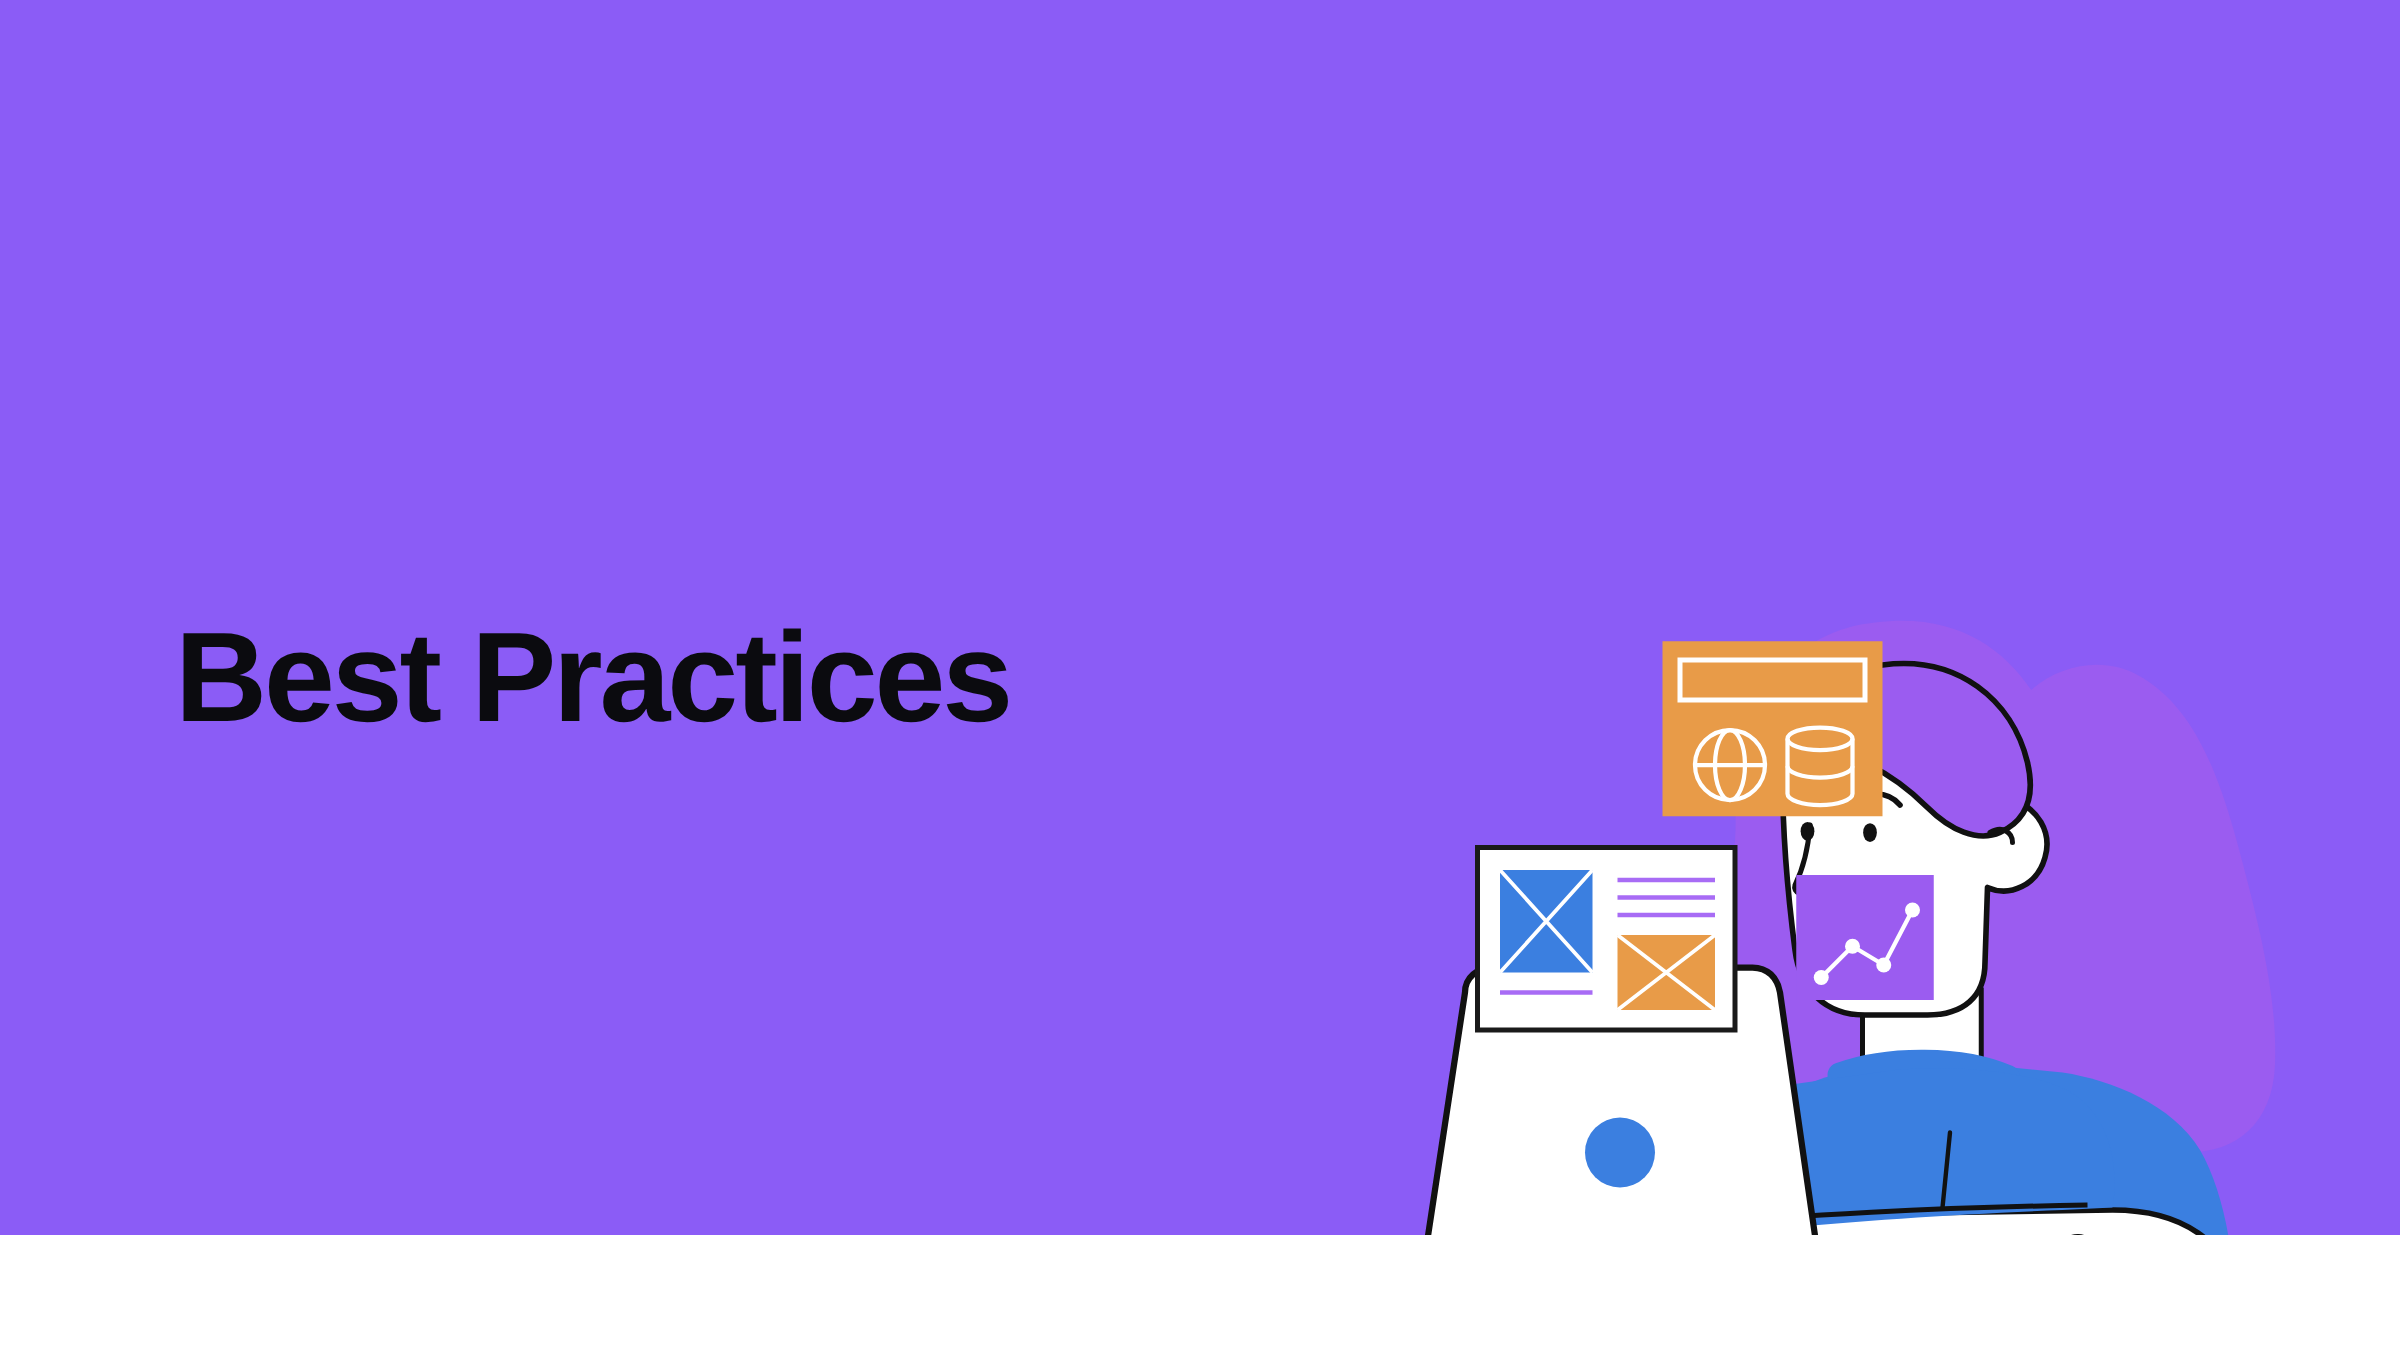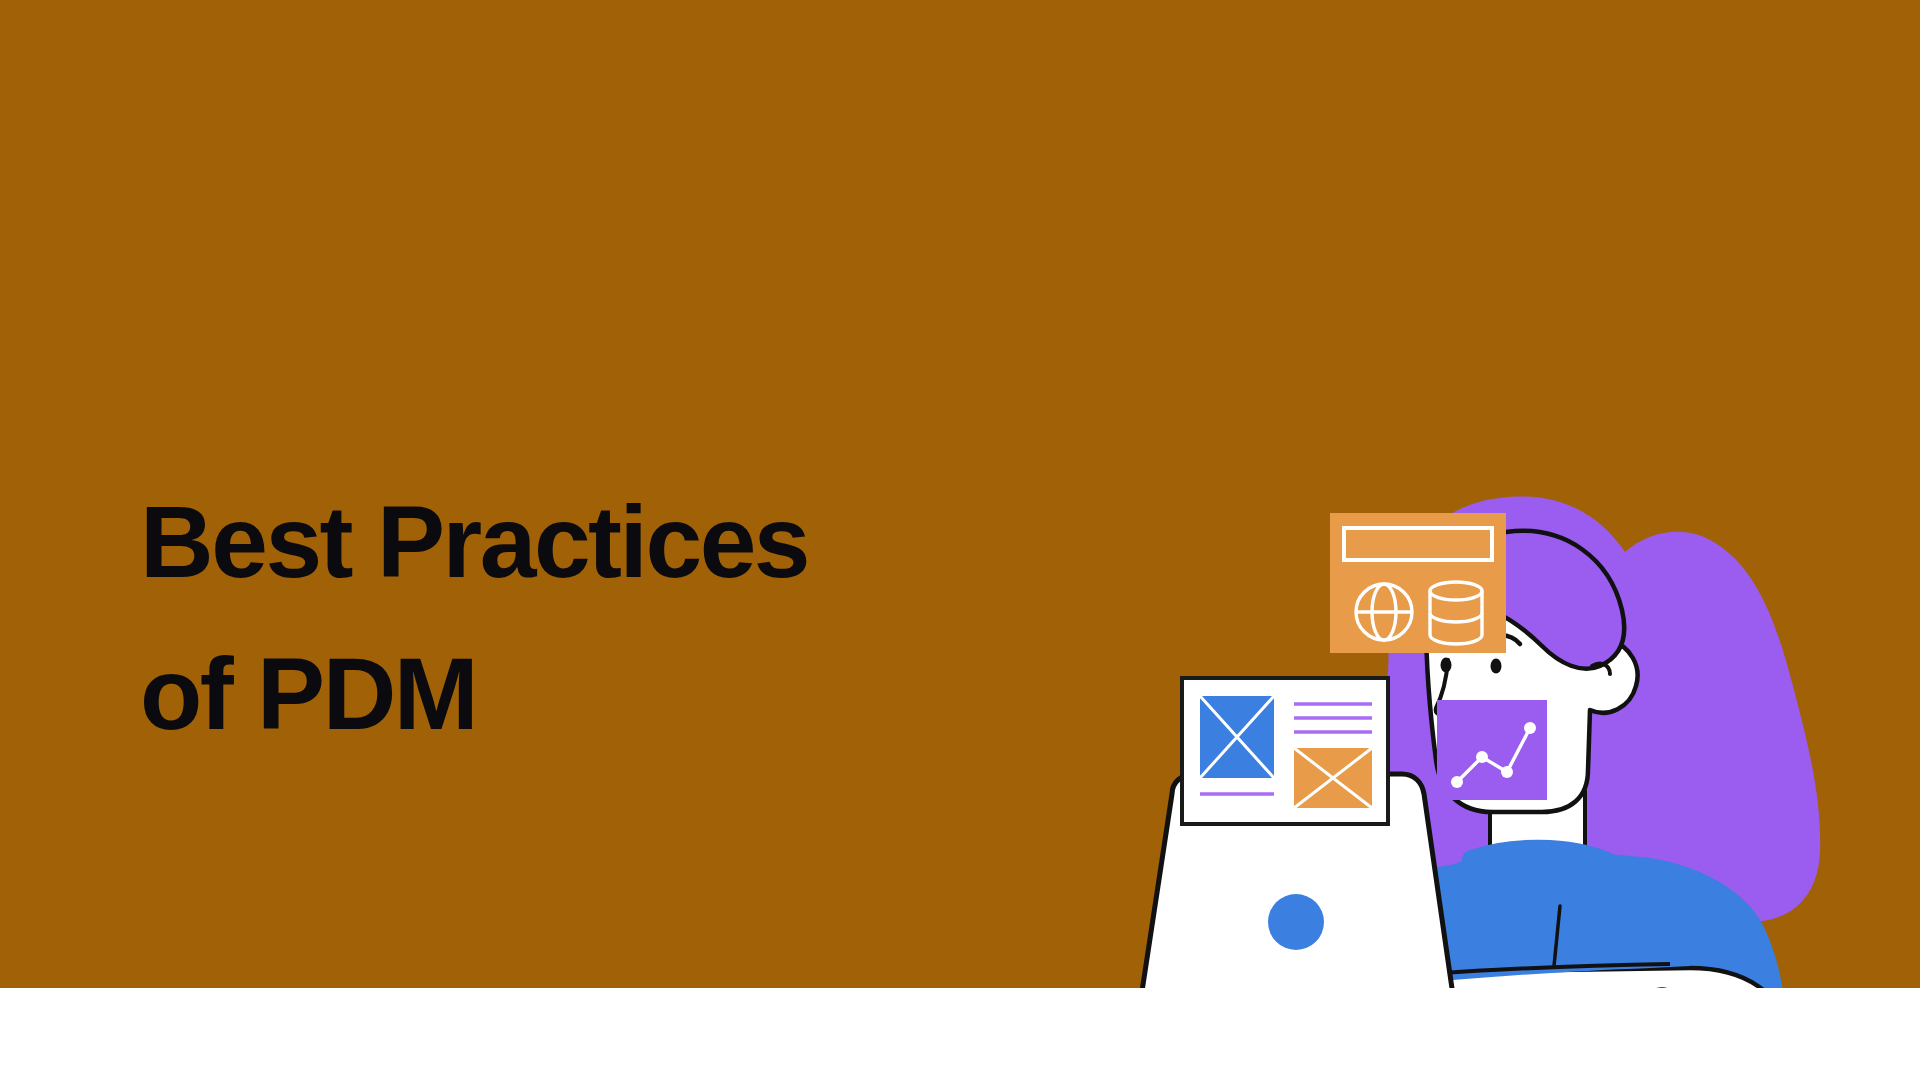--- a/index.html
+++ b/index.html
@@ -9,21 +9,21 @@
   body {
     width: 1920px;
     height: 1080px;
     overflow: hidden;
     font-family: "Liberation Sans", sans-serif;
   }
   #slide {
     position: relative;
     width: 1920px;
     height: 988px;
-    background: #a16207;
+    background: #8b5cf6;
     overflow: hidden;
   }
 
   
   #title-block {
     position: absolute;
     left: 140px;
     top: 466px;
     width: 860px;
   }
@@ -52,21 +52,20 @@
     height: 620px;
   }
 </style>
 </head>
 <body>
 
 <div id="slide">
 
   <div id="title-block">
     <span class="title-line">Best Practices</span>
-    <span class="title-line">of PDM</span>
   </div>
 
   <div id="illustration">
     <svg viewBox="0 0 790 620" xmlns="http://www.w3.org/2000/svg">
 
       <g>
         <path d="M258 185
                  C 250 110, 300 45, 370 38
                  C 430 30, 470 55, 495 92
                  C 520 70, 555 66, 580 80

